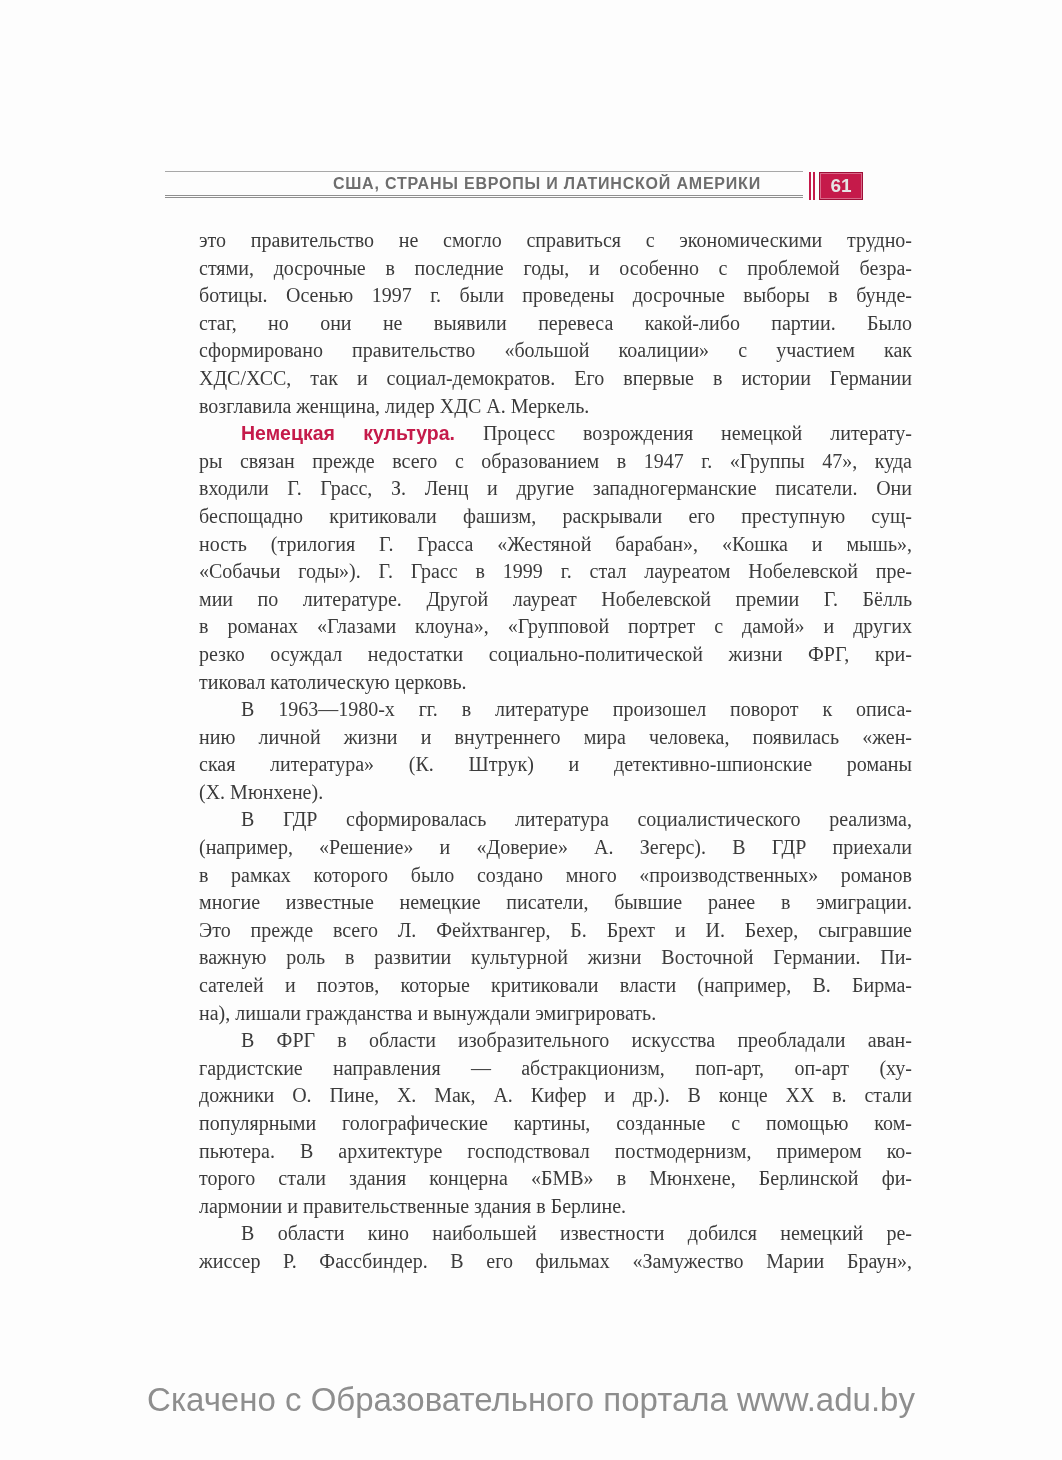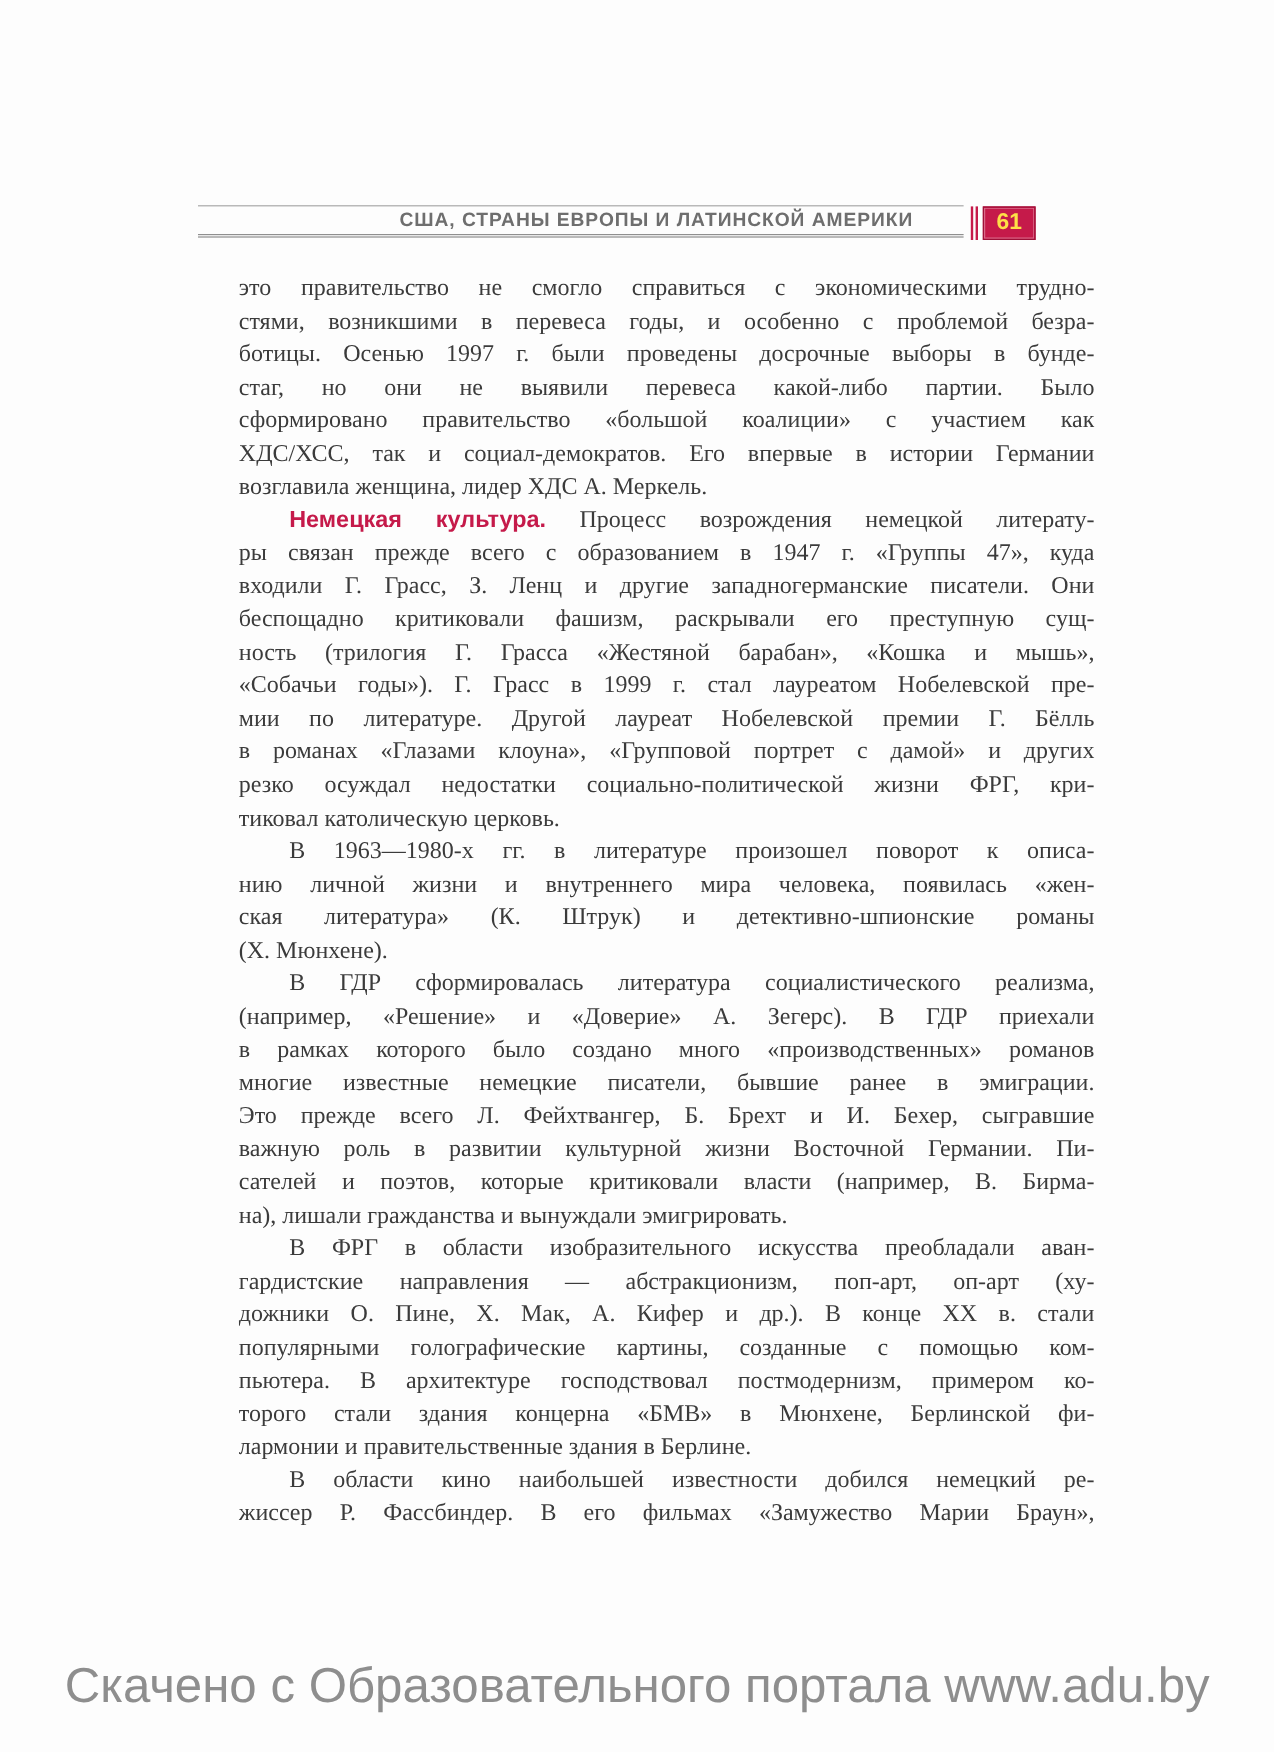--- a/index.html
+++ b/index.html
@@ -58,21 +58,21 @@
     width: 2px;
     background: var(--accent);
     margin-right: 2px;
   }
   .badge-box {
     width: 44px;
     margin-left: 2px;
     background: var(--accent);
     border: 1px solid var(--accent-dark);
     box-shadow: inset 0 0 0 1px rgba(255,255,255,0.35);
-    color: #fde047;
+    color: #e5e5e5;
     font-family: "Liberation Sans", sans-serif;
     font-size: 19px;
     font-weight: bold;
     display: flex;
     align-items: center;
     justify-content: center;
   }
 
   
   .body-text {
@@ -102,21 +102,21 @@
   }
 
   
   .footer {
     position: absolute;
     left: 0;
     top: 1381px;
     width: 1062px;
     text-align: center;
     font-family: "Liberation Sans", sans-serif;
-    font-size: 41px;
+    font-size: 33px;
     color: var(--footer-text);
     white-space: nowrap;
   }
 </style>
 </head>
 <body>
 
 <div class="page">
 
   <div class="header">
@@ -125,21 +125,21 @@
 
   <div class="badge-group">
     <span class="badge-bar"></span>
     <span class="badge-bar"></span>
     <span class="badge-box">61</span>
   </div>
 
   <div class="body-text">
       <div class="para">
         <div class="line">это правительство не смогло справиться с экономическими трудно-</div>
-        <div class="line">стями, возникшими в перевеса годы, и особенно с проблемой безра-</div>
+        <div class="line">стями, досрочные в последние годы, и особенно с проблемой безра-</div>
         <div class="line">ботицы. Осенью 1997 г. были проведены досрочные выборы в бунде-</div>
         <div class="line">стаг, но они не выявили перевеса какой-либо партии. Было</div>
         <div class="line">сформировано правительство «большой коалиции» с участием как</div>
         <div class="line">ХДС/ХСС, так и социал-демократов. Его впервые в истории Германии</div>
         <div class="line end">возглавила женщина, лидер ХДС А. Меркель.</div>
       </div>
       <div class="para">
         <div class="line indent"><span class="runin">Немецкая культура.</span> Процесс возрождения немецкой литерату-</div>
         <div class="line">ры связан прежде всего с образованием в 1947 г. «Группы 47», куда</div>
         <div class="line">входили Г. Грасс, З. Ленц и другие западногерманские писатели. Они</div>

